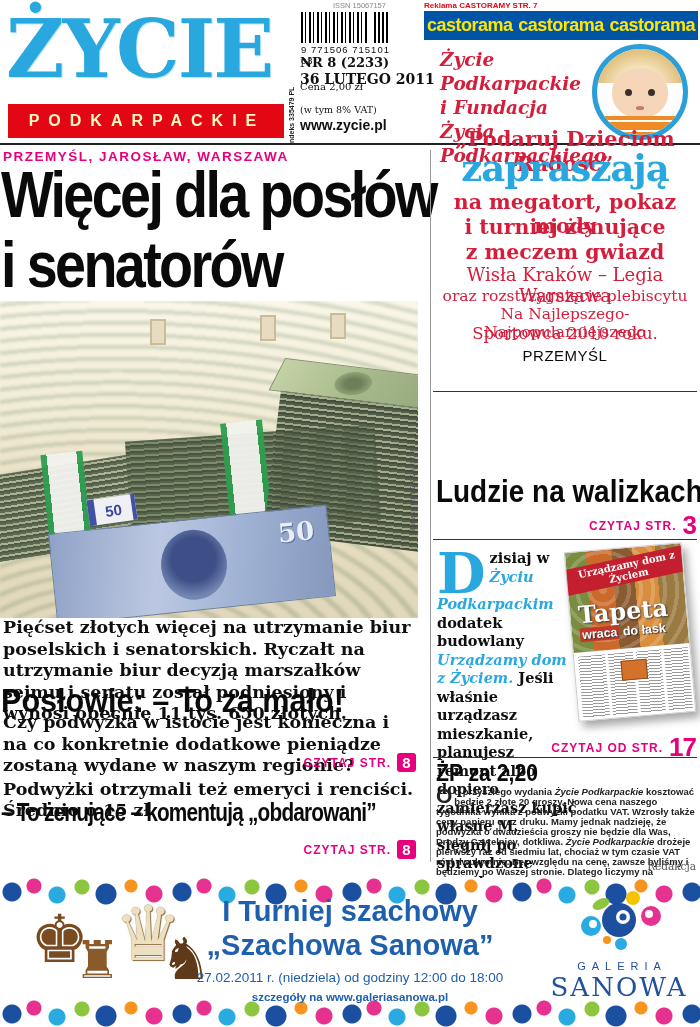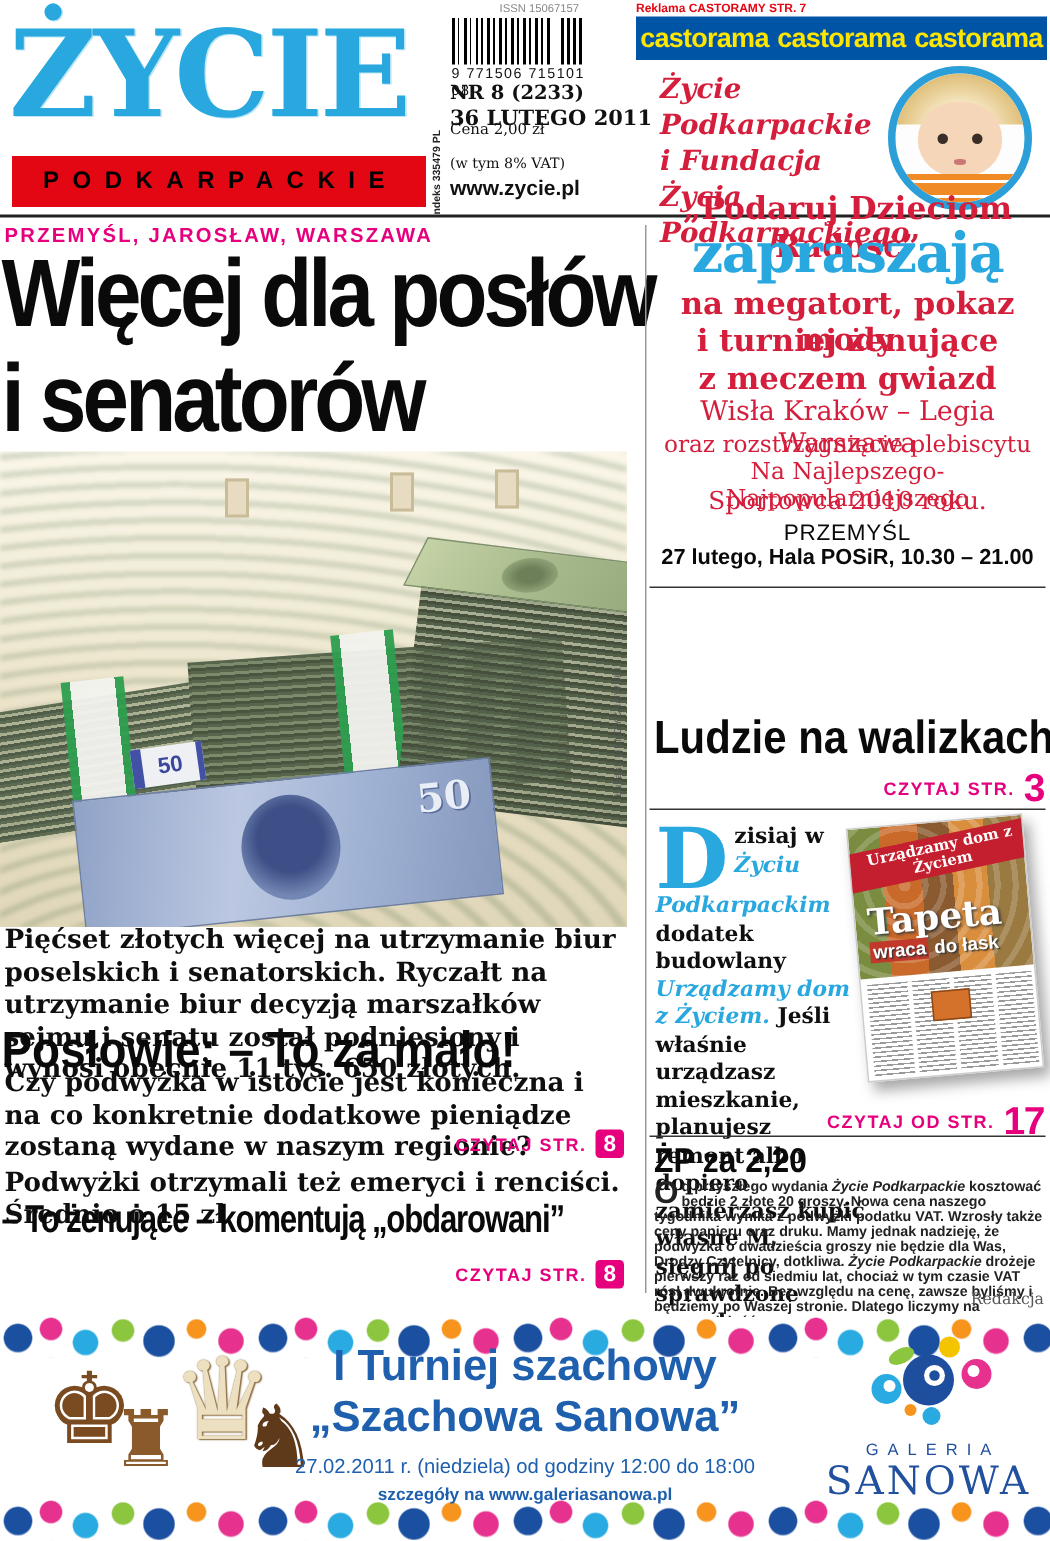--- a/index.html
+++ b/index.html
@@ -5,21 +5,21 @@
   * { margin:0; padding:0; box-sizing:border-box; }
   html,body { width:700px; }
   body { font-family:"Liberation Sans", sans-serif; background:#fff; color:#111; position:relative; }
   .page { position:relative; width:700px; height:1027px; background:#fff; overflow:hidden; }
 
   
   .logo-title { position:absolute; left:6px; top:2px; width:280px; font-family:"DejaVu Serif", serif;
     font-weight:bold; font-size:80px; line-height:1.18; color:#29a8e0; letter-spacing:-2px;
     text-shadow:1px 1px 0 #bfe6f7; }
   .logo-bar { position:absolute; left:8px; top:104px; width:276px; height:34px; background:#e30613;
-    color:#000000; display:flex; align-items:center; justify-content:center; font-weight:bold;
+    color:#fef9c3; display:flex; align-items:center; justify-content:center; font-weight:bold;
     font-size:16px; letter-spacing:9px; padding-left:2px; }
   .issn { position:absolute; left:333px; top:1px; font-size:7.5px; color:#888; }
   .indeks { position:absolute; left:288px; top:55px; height:90px; writing-mode:vertical-rl;
     transform:rotate(180deg); font-size:7px; font-weight:bold; color:#222; }
   .barcode { position:absolute; left:301px; top:12px; width:66px; height:31px;
     background:repeating-linear-gradient(90deg,#000 0 2px,#fff 2px 4px,#000 4px 5px,#fff 5px 8px); }
   .barcode2 { position:absolute; left:374px; top:12px; width:16px; height:31px;
     background:repeating-linear-gradient(90deg,#000 0 2px,#fff 2px 4px); }
   .barcode-num { position:absolute; left:301px; top:44px; width:92px; font-size:9.5px; letter-spacing:1px; }
   .mh-line { position:absolute; left:300px; font-family:"DejaVu Serif", serif; color:#111; }
@@ -277,21 +277,20 @@
   <div class="promo campaign">„Podaruj Dzieciom Radość”</div>
   <div class="promo invite">zapraszają</div>
   <div class="promo pl1">na megatort, pokaz mody</div>
   <div class="promo pl2">i turniej żenujące</div>
   <div class="promo pl3">z meczem gwiazd</div>
   <div class="promo match">Wisła Kraków – Legia Warszawa</div>
   <div class="promo pl4">oraz rozstrzygnięcie plebiscytu</div>
   <div class="promo pl5">Na Najlepszego-Najpopularniejszego</div>
   <div class="promo pl6">Sportowca 2010 roku.</div>
   <div class="promo city">PRZEMYŚL</div>
-  <div class="promo when">27 lutego, Hala POSiR, 10.30 – 21.00</div>
   <div class="rrule rule2"></div>
 
   <div class="cond suit-hl">Ludzie na walizkach</div>
   <div class="read read3">
     <span class="read-label">CZYTAJ STR.</span>
     <span class="page-big">3</span>
   </div>
   <div class="rrule rule3"></div>
 
   <div class="supp">

